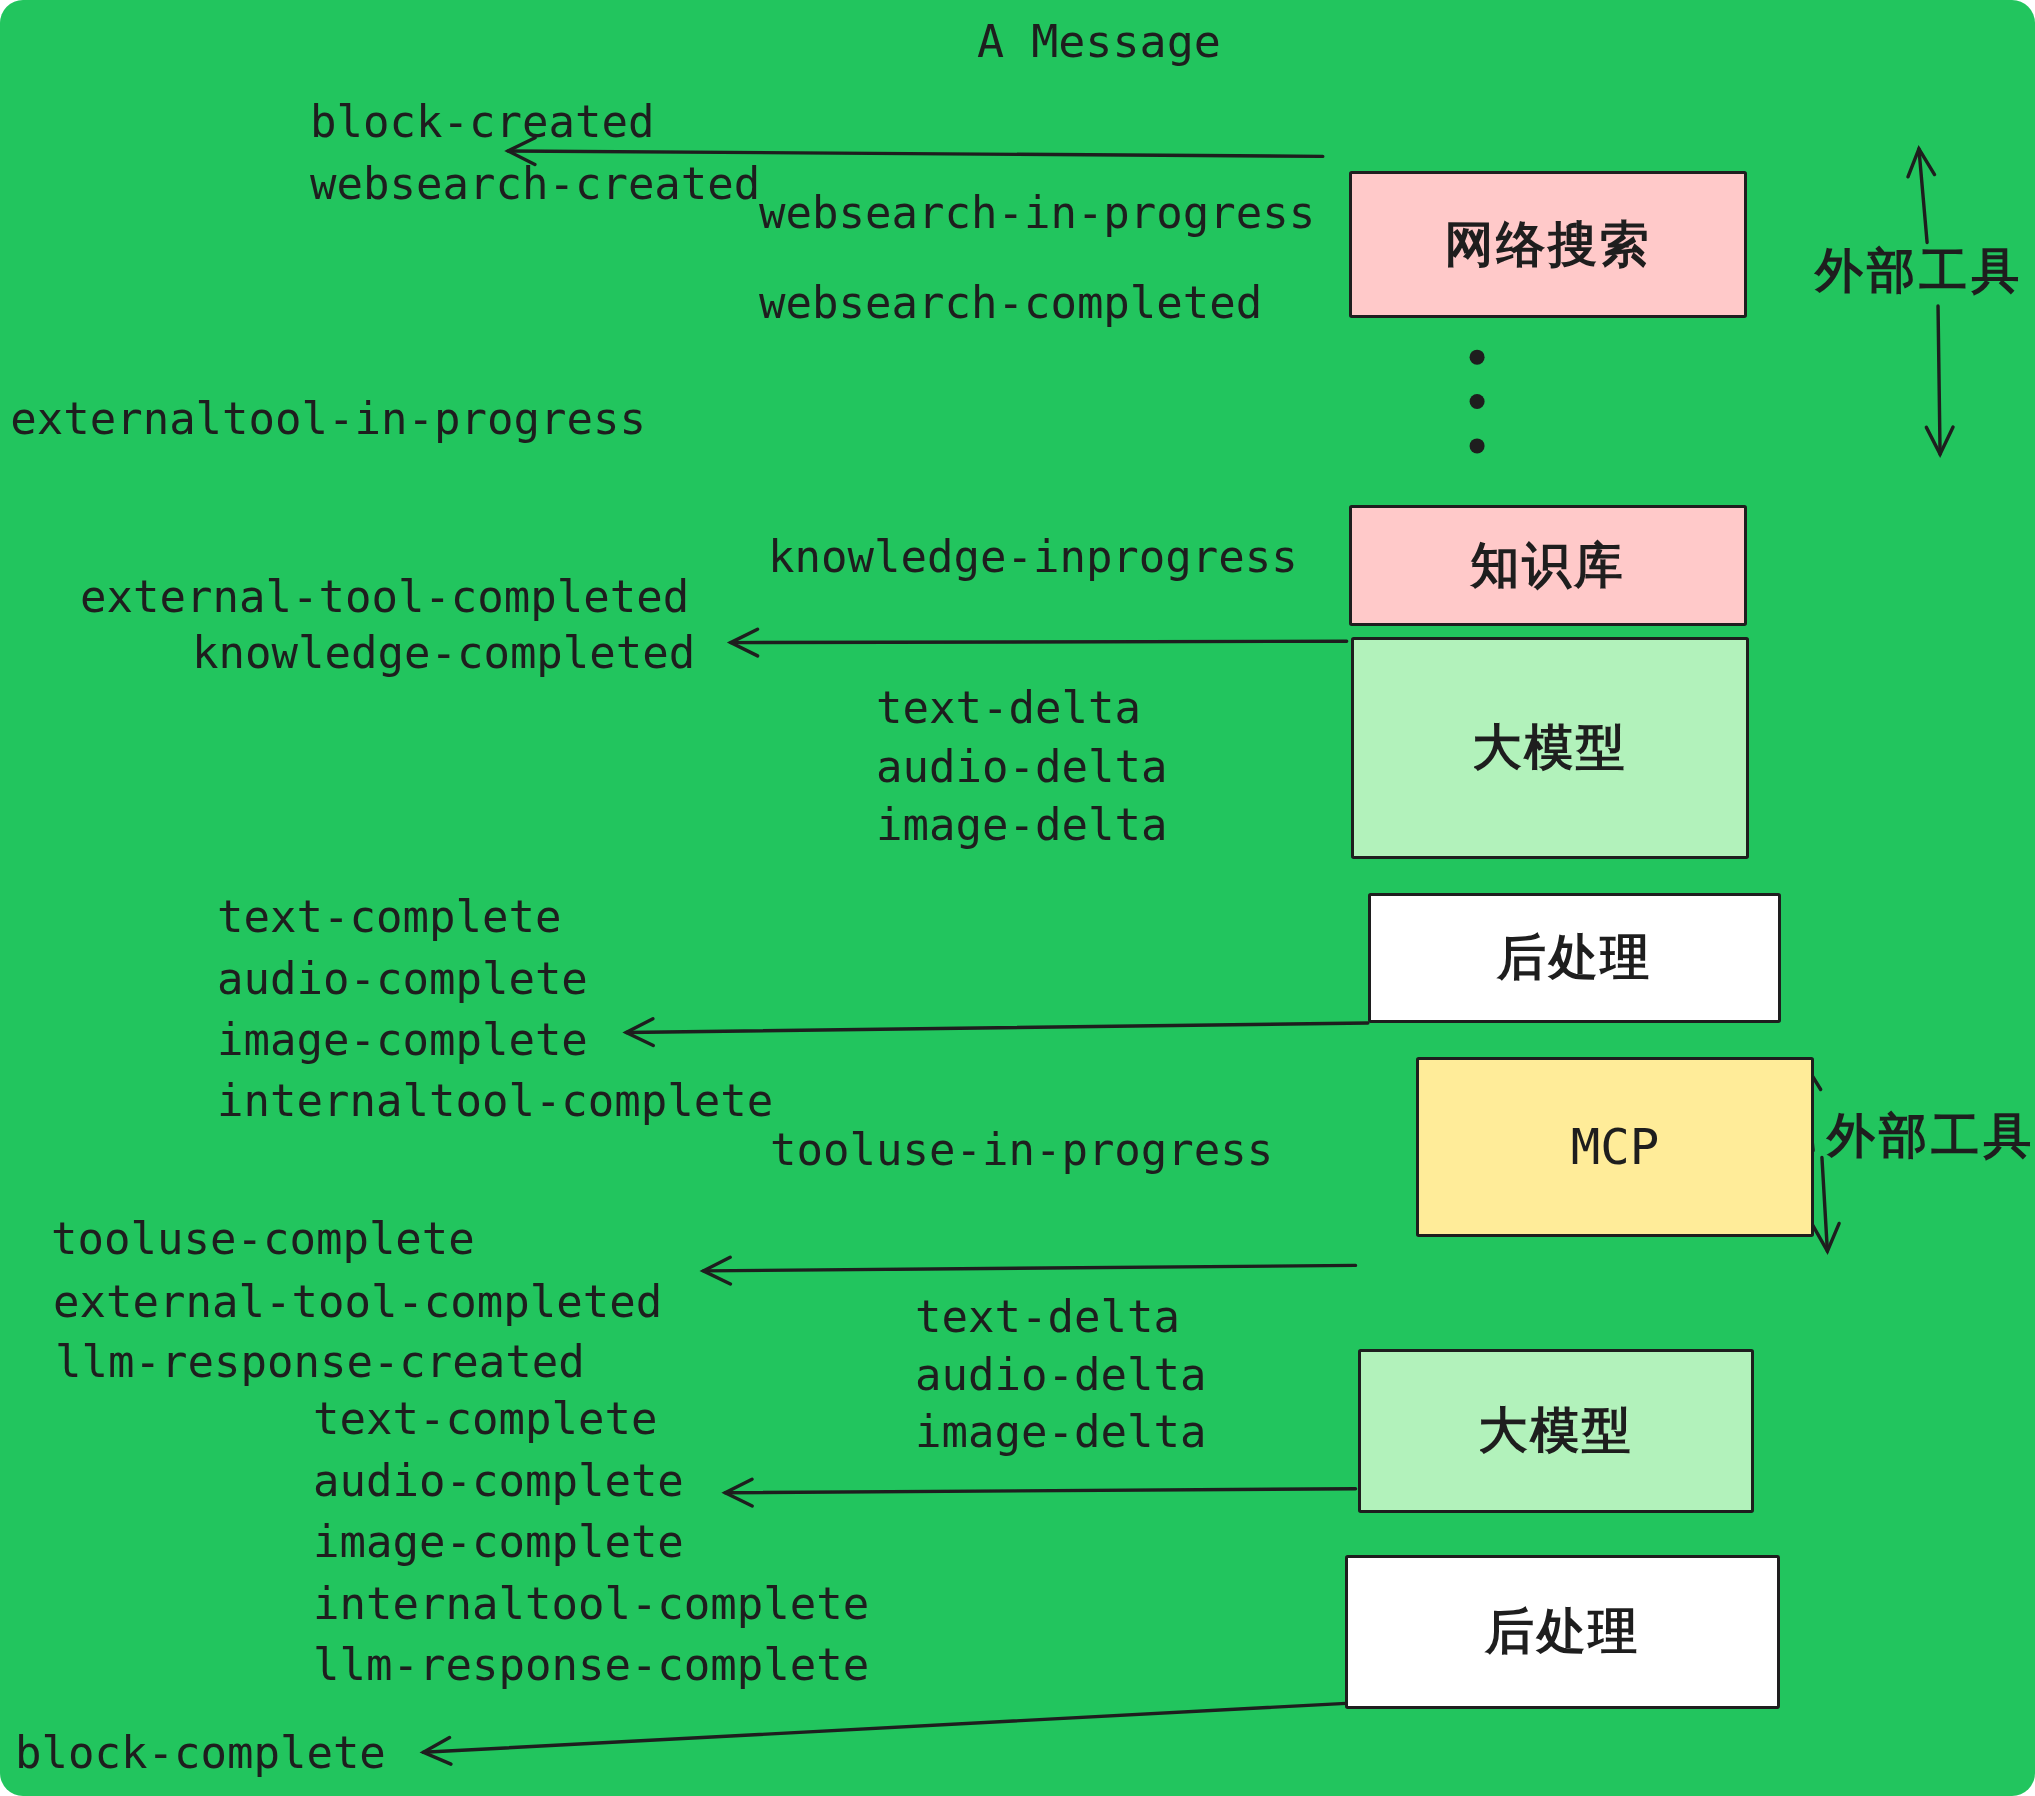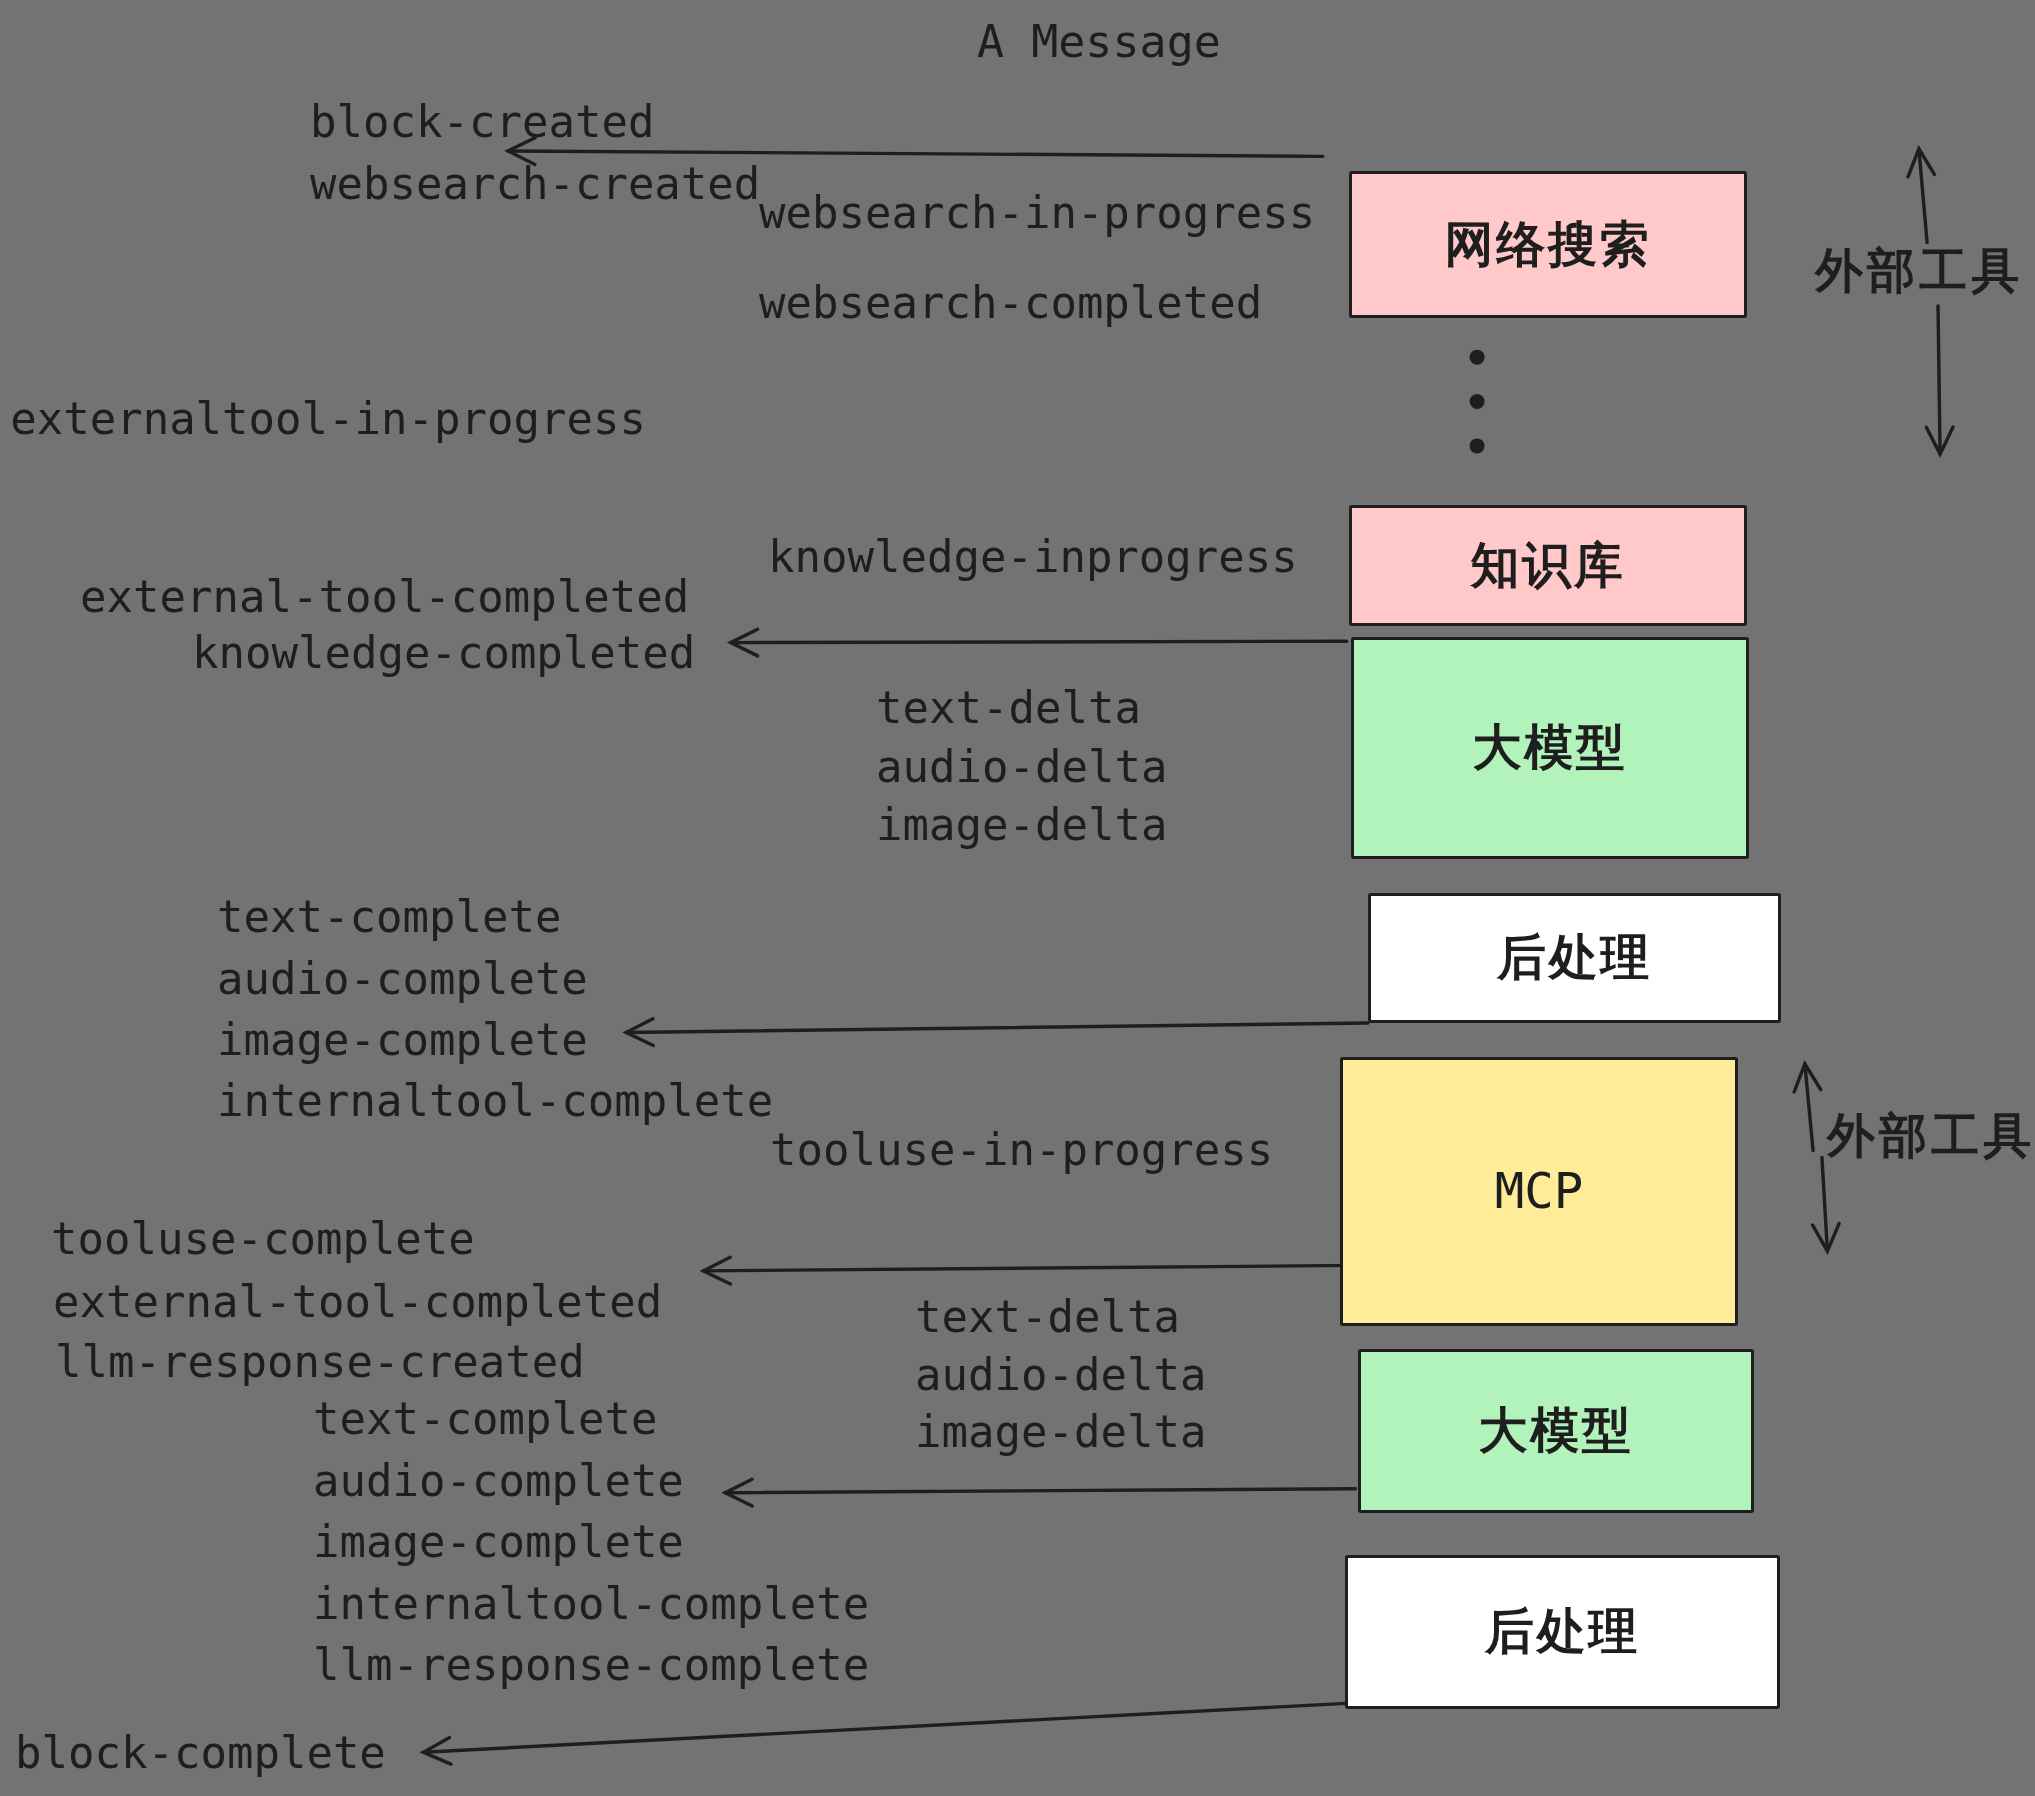--- a/index.html
+++ b/index.html
@@ -4,24 +4,25 @@
 <style>
   html, body {
     margin: 0;
     padding: 0;
     background: #ffffff;
   }
   #canvas {
     position: relative;
     width: 2035px;
     height: 1796px;
-    background: #737373;
+    background: #22c55e;
     overflow: hidden;
     font-family: "DejaVu Sans Mono", monospace;
     color: #1e1e1e;
+    border-radius: 23px;
   }
   #arrow-layer {
     position: absolute;
     left: 0; top: 0;
     width: 2035px;
     height: 1796px;
   }
   .diagram-title {
     position: absolute;
     font-family: "DejaVu Sans Mono", monospace;
@@ -126,21 +127,21 @@
     </div>
     <div class="node-box" style="left: 1349px; top: 505px; width: 398px; height: 121px; background: rgb(255, 201, 201);">
       <span class="box-label">知识库</span>
     </div>
     <div class="node-box" style="left: 1351px; top: 637px; width: 398px; height: 222px; background: rgb(178, 242, 187);">
       <span class="box-label">大模型</span>
     </div>
     <div class="node-box" style="left: 1368px; top: 893px; width: 413px; height: 130px; background: rgb(255, 255, 255);">
       <span class="box-label">后处理</span>
     </div>
-    <div class="node-box" style="left: 1340px; top: 1057px; width: 398px; height: 269px; background: rgb(255, 236, 153);">
+    <div class="node-box" style="left: 1416px; top: 1057px; width: 398px; height: 180px; background: rgb(255, 236, 153);">
       <span class="box-label mono">MCP</span>
     </div>
     <div class="node-box" style="left: 1358px; top: 1349px; width: 396px; height: 164px; background: rgb(178, 242, 187);">
       <span class="box-label">大模型</span>
     </div>
     <div class="node-box" style="left: 1345px; top: 1555px; width: 435px; height: 154px; background: rgb(255, 255, 255);">
       <span class="box-label">后处理</span>
     </div>
     <div class="event-label" style="left: 310px; top: 94px;">block-created</div>
     <div class="event-label" style="left: 310px; top: 156px;">websearch-created</div>

